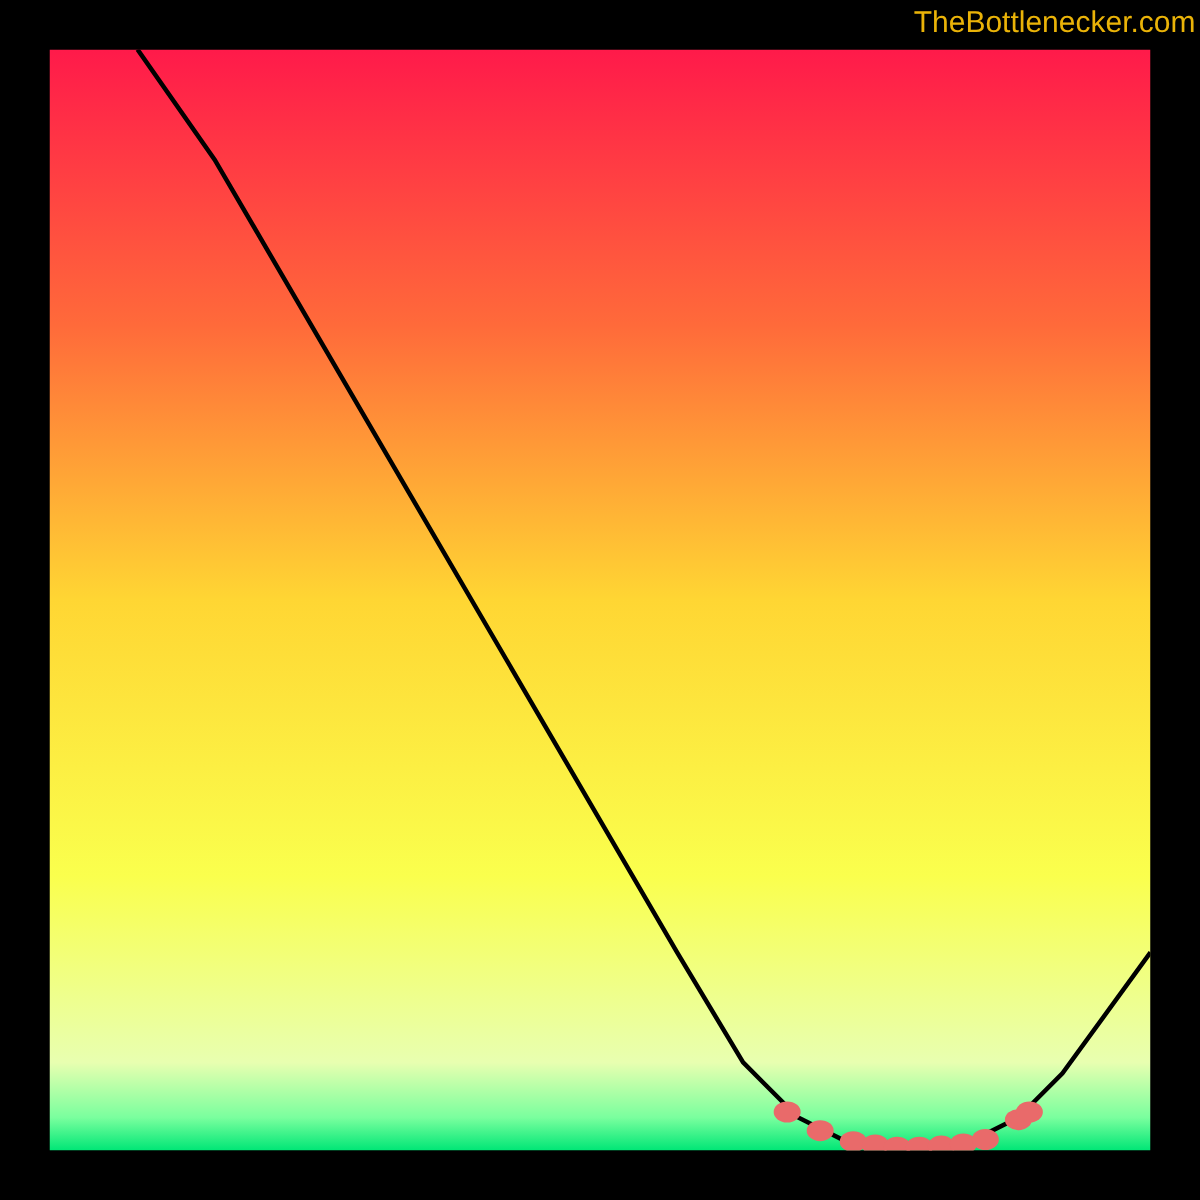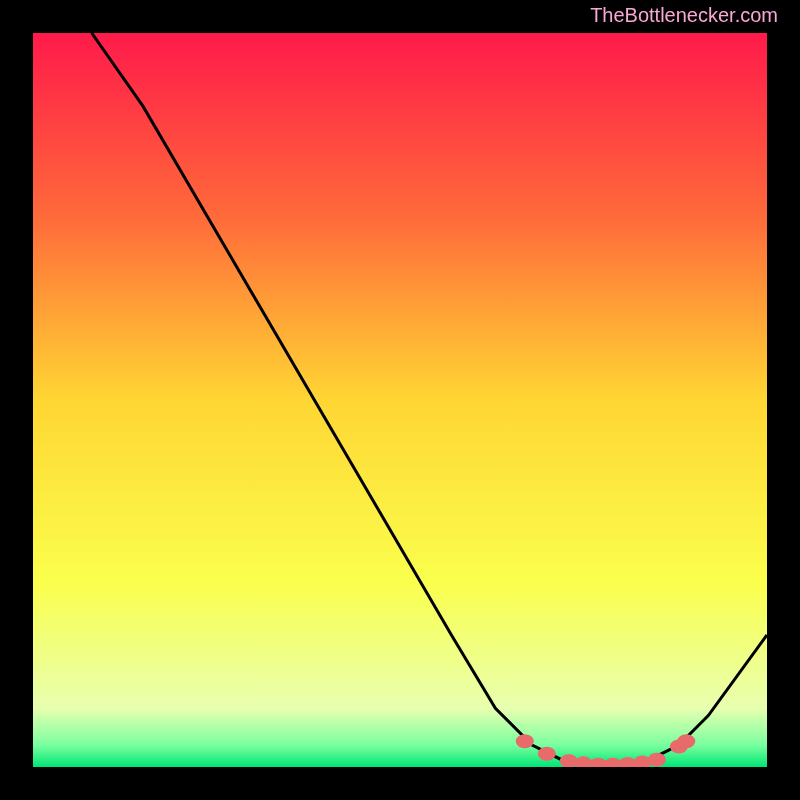--- a/index.html
+++ b/index.html
@@ -6,22 +6,22 @@
   body {
     width: 800px;
     height: 800px;
     background: #000;
     position: relative;
     font-family: Arial, sans-serif;
   }
   .watermark {
     position: absolute;
     top: 4px;
-    right: 22px;
-    color: #f9a8d4;
+    right: 3px;
+    color: #eab308;
     font-size: 20px;
     font-weight: 500;
     z-index: 10;
   }
   .chart-area {
     position: absolute;
     left: 33px;
     top: 33px;
     width: 734px;
     height: 734px;

